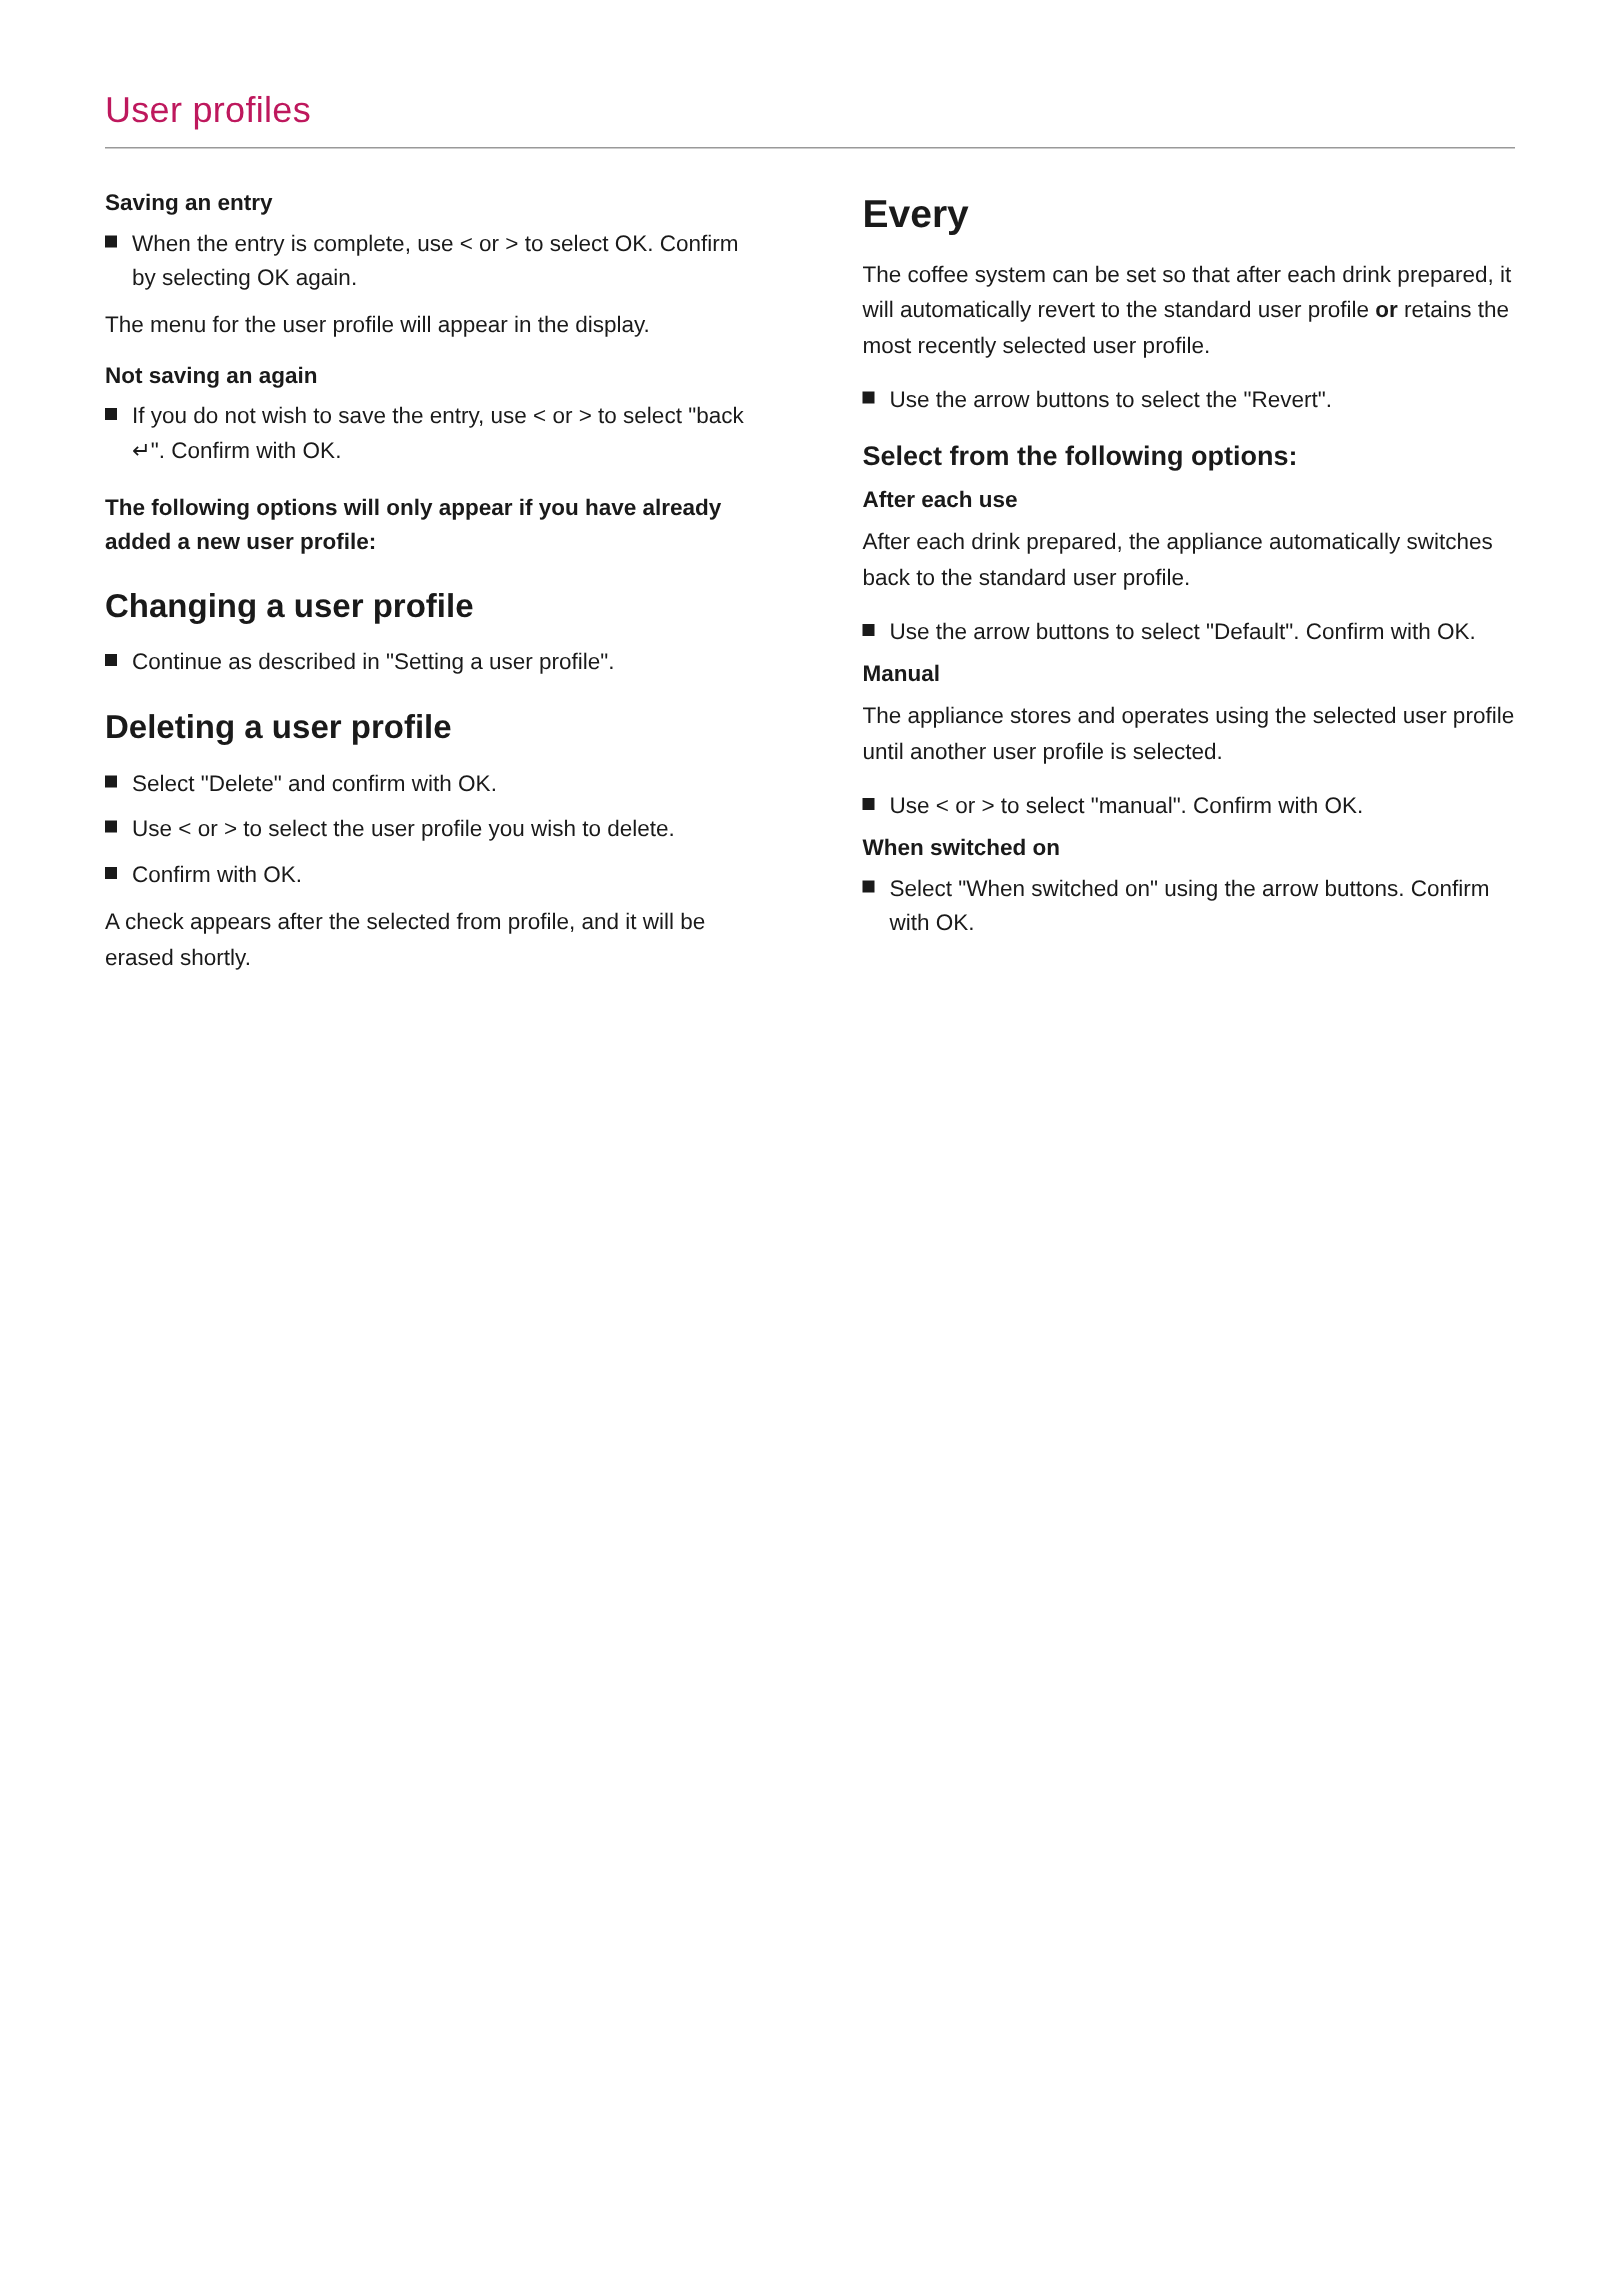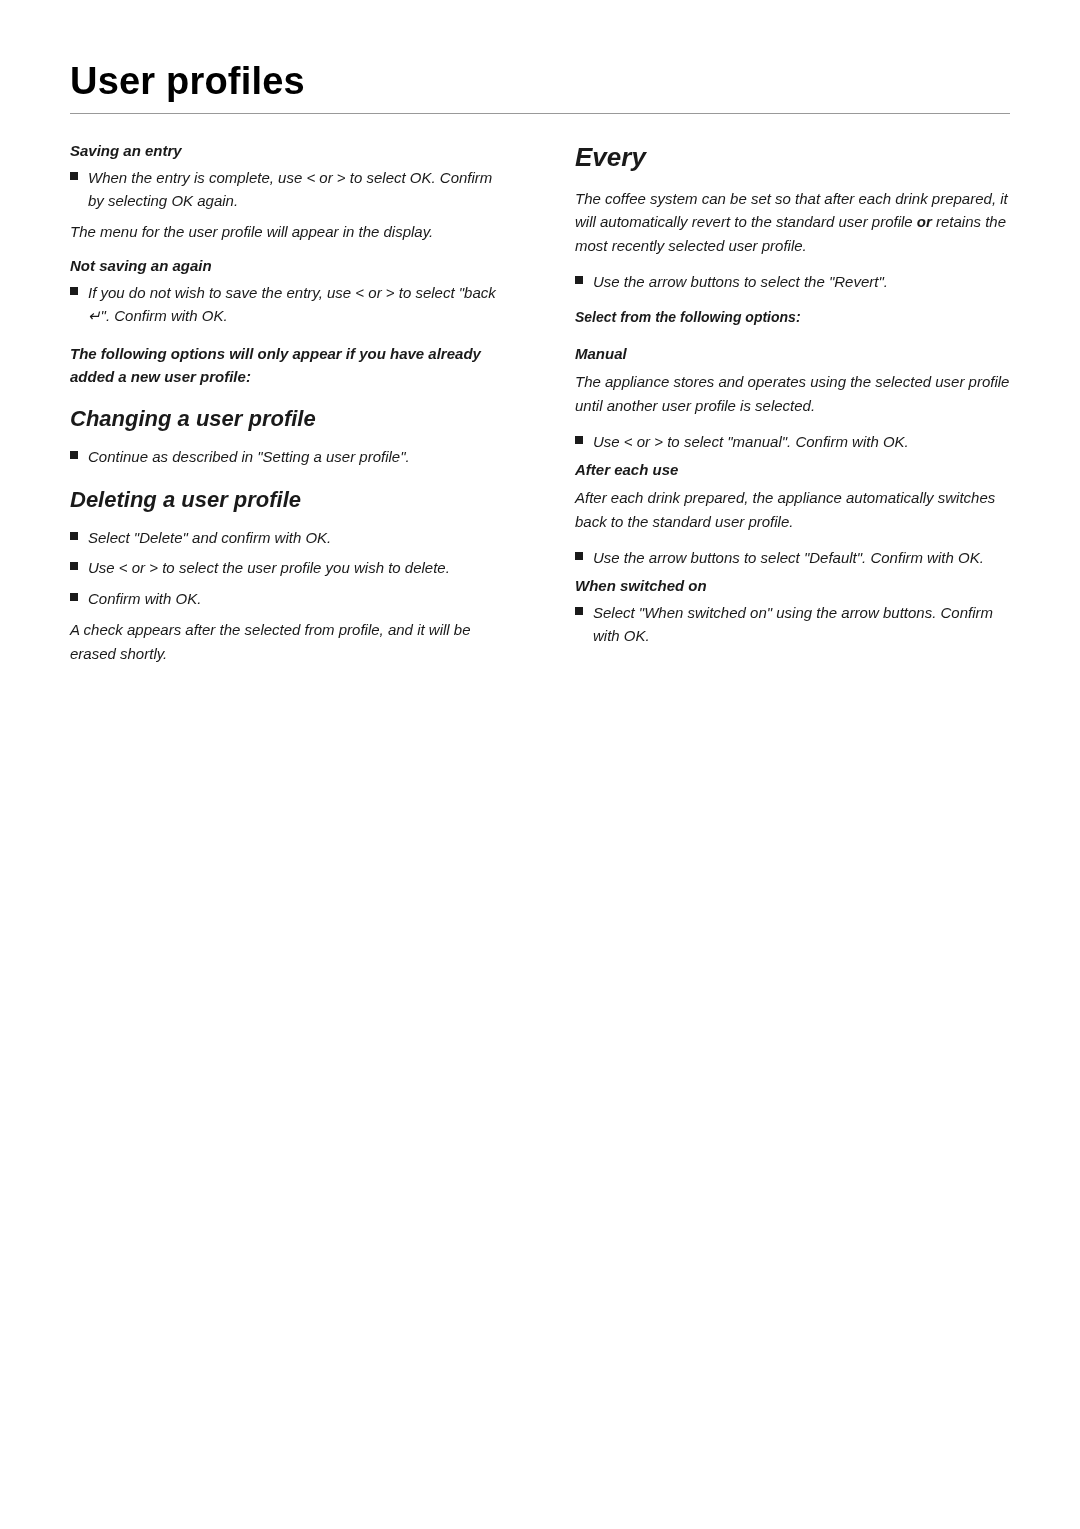--- a/index.html
+++ b/index.html
@@ -12,38 +12,37 @@
       background: #ffffff;
       font-family: Arial, Helvetica, sans-serif;
       font-size: 15px;
       color: #1a1a1a;
       width: 1080px;
       min-height: 1529px;
       padding: 60px 70px 60px 70px;
     }
 
     .page-title {
-      font-size: 38px;
-      font-weight: 700;
-      color: #000000;
+      font-size: 24px;
+      font-weight: 400;
+      color: #be185d;
       margin-bottom: 10px;
       letter-spacing: 0.2px;
     }
 
     .title-divider {
       border: none;
       border-top: 1.5px solid #999;
       margin-bottom: 28px;
     }
 
     .two-col {
       display: grid;
       grid-template-columns: 1fr 1fr;
       gap: 0 50px;
-      font-style: italic;
     }
 
     .left-col {
       padding-right: 10px;
     }
 
     .right-col {
       padding-left: 10px;
     }
 
@@ -103,22 +102,22 @@
     }
 
     .revert-title {
       font-size: 26px;
       font-weight: 900;
       margin-bottom: 14px;
     }
 
     .right-section-heading {
       font-weight: 700;
-      font-size: 14px;
-      margin-bottom: 20px;
+      font-size: 18px;
+      margin-bottom: 10px;
       margin-top: 14px;
     }
 
     .right-sub-heading {
       font-weight: 700;
       font-size: 15px;
       margin-bottom: 8px;
       margin-top: 4px;
     }
   </style>
@@ -187,40 +186,40 @@
         <div class="revert-title">Every</div>
         <p class="paragraph">The coffee system can be set so that after each drink prepared, it will automatically revert to the standard user profile <strong>or</strong> retains the most recently selected user profile.</p>
         <div class="bullet-item">
           <span class="bullet-square"></span>
           <span class="bullet-text">Use the arrow buttons to select the "Revert".</span>
         </div>
       </div>
 
       <div class="sub-section">
         <div class="right-section-heading">Select from the following options:</div>
+
+        <div>
+          <div class="right-sub-heading">After each use</div>
+          <p class="paragraph">After each drink prepared, the appliance automatically switches back to the standard user profile.</p>
+          <div class="bullet-item">
+            <span class="bullet-square"></span>
+            <span class="bullet-text">Use the arrow buttons to select "Default". Confirm with OK.</span>
+          </div>
+        </div>
 
         <div>
           <div class="right-sub-heading">Manual</div>
           <p class="paragraph">The appliance stores and operates using the selected user profile until another user profile is selected.</p>
           <div class="bullet-item">
             <span class="bullet-square"></span>
             <span class="bullet-text">Use &lt; or &gt; to select "manual". Confirm with OK.</span>
           </div>
         </div>
 
         <div>
-          <div class="right-sub-heading">After each use</div>
-          <p class="paragraph">After each drink prepared, the appliance automatically switches back to the standard user profile.</p>
-          <div class="bullet-item">
-            <span class="bullet-square"></span>
-            <span class="bullet-text">Use the arrow buttons to select "Default". Confirm with OK.</span>
-          </div>
-        </div>
-
-        <div>
           <div class="right-sub-heading">When switched on</div>
           <div class="bullet-item">
             <span class="bullet-square"></span>
             <span class="bullet-text">Select "When switched on" using the arrow buttons. Confirm with OK.</span>
           </div>
         </div>
 
       </div>
 
     </div>

